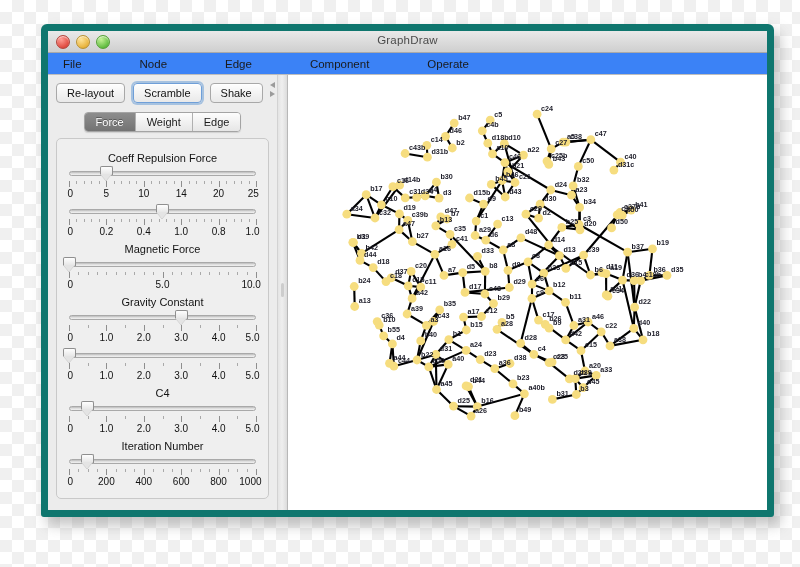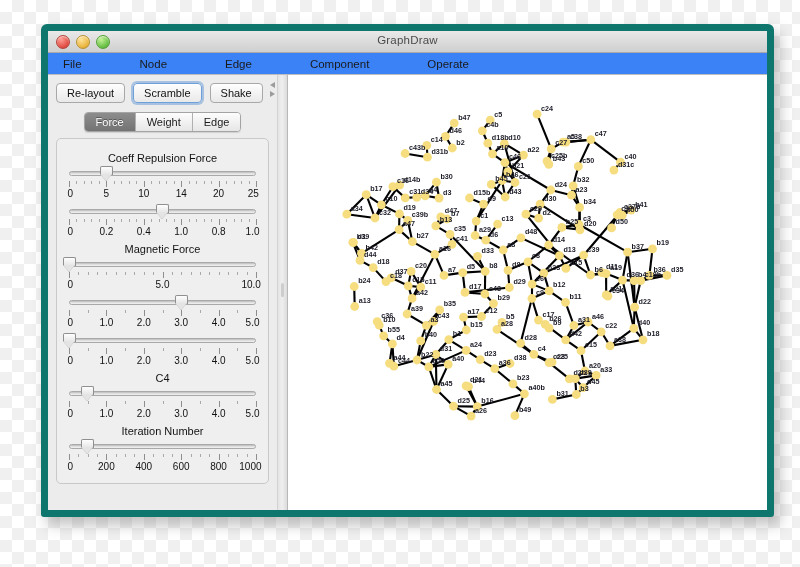--- a/index.html
+++ b/index.html
@@ -297,20 +297,21 @@
               <span class="min" style="left: 95%;"></span>
               <span class="maj" style="left: 100%;"></span>
             </div>
             <div class="tlabels">
               <span style="left: 0%; transform: translateX(-25%);">0</span>
               <span style="left: 50%;">5.0</span>
               <span style="left: 100%; transform: translateX(-75%);">10.0</span>
             </div>
           </div>
           <div class="sgroup">
+            <div class="slabel">Gravity Constant</div>
             <div class="srow">
               <div class="strack"></div>
               <div class="sthumb" title="3" style="left: 60%;"></div>
             </div>
             <div class="ticks">
               <span class="maj" style="left: 0%;"></span>
               <span class="min" style="left: 10%;"></span>
               <span class="maj" style="left: 20%;"></span>
               <span class="min" style="left: 30%;"></span>
               <span class="maj" style="left: 40%;"></span>

